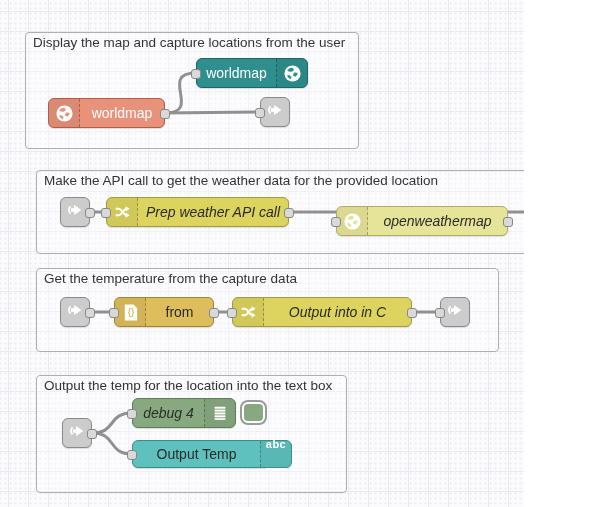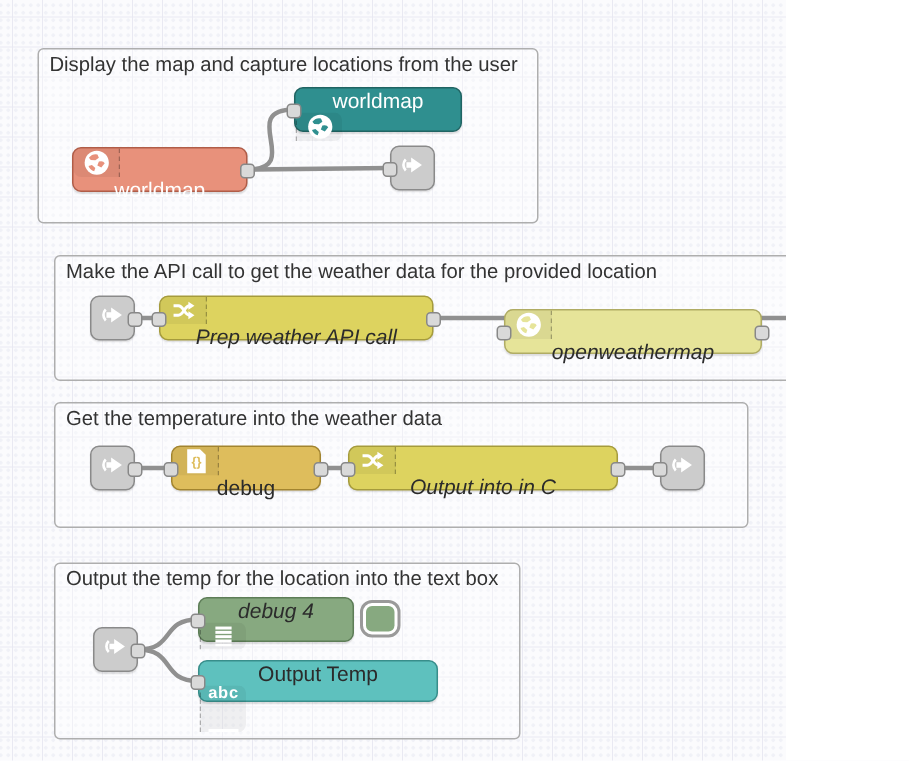--- a/index.html
+++ b/index.html
@@ -21,21 +21,20 @@
   .group-title{
     position:absolute;top:2px;left:7px;font-size:13.5px;color:#333;
     white-space:nowrap;
   }
   .wires{position:absolute;left:0;top:0;z-index:2;}
   .wires path{stroke:#909090;stroke-width:3;fill:none;stroke-linecap:round;}
   .node{
     position:absolute;height:30px;border:1px solid;border-radius:6px;
     z-index:3;display:flex;align-items:stretch;box-sizing:border-box;
     box-shadow:0 1px 1px rgba(0,0,0,0.12);
-    flex-direction:column;
   }
   .node .label{
     flex:1;display:flex;align-items:center;justify-content:center;
     font-size:14px;color:#2b2b2b;white-space:nowrap;padding:0 6px;
   }
   .node .label.light{color:#fff;}
   .node .label.italic{font-style:italic;}
   .icon-region{
     width:30px;display:flex;align-items:center;justify-content:center;
     background:rgba(0,0,0,0.05);flex:none;
@@ -74,21 +73,21 @@
 
 <div id="canvas">
 
   <div class="group" style="left:25px;top:32px;width:332px;height:115px;">
     <div class="group-title">Display the map and capture locations from the user</div>
   </div>
   <div class="group" style="left:36px;top:170px;width:552px;height:82px;">
     <div class="group-title">Make the API call to get the weather data for the provided location</div>
   </div>
   <div class="group" style="left:36px;top:268px;width:461px;height:82px;">
-    <div class="group-title">Get the temperature into the weather data</div>
+    <div class="group-title">Get the temperature from the capture data</div>
   </div>
   <div class="group" style="left:36px;top:375px;width:309px;height:116px;">
     <div class="group-title">Output the temp for the location into the text box</div>
   </div>
 
   <svg class="wires" width="606" height="507">
     <path d="M165,113 L260,112"></path>
     <path d="M165,113 C203,113 158,73 196,73"></path>
     <path d="M90,212 L106,212"></path>
     <path d="M289,212 L336,212"></path>
@@ -188,21 +187,21 @@
   </div>
 
   <div class="node n-json" style="left: 114px; top: 297px; width: 100px; background-color: rgb(222, 189, 92);">
     <span class="port in"></span>
     <div class="icon-region left" style="color: rgb(222, 189, 92);">
       <svg viewBox="0 0 20 20" width="19" height="19">
         <path fill="#fff" d="M4,1.5 h9 l4,4 v13 h-13 Z"></path>
         <text x="10.5" y="13" text-anchor="middle" font-size="9" font-weight="bold" fill="currentColor">{}</text>
       </svg>
     </div>
-    <div class="label">debug</div>
+    <div class="label">from</div>
     <span class="port out"></span>
   </div>
 
   <div class="node n-func" style="left: 232px; top: 297px; width: 180px; background-color: rgb(221, 211, 95);">
     <span class="port in"></span>
     <div class="icon-region left">
       <svg viewBox="0 0 20 20" width="18" height="18">
         <path d="M3,6.5 h3.5 c4,0 4.5,7 8.5,7" stroke="#fff" stroke-width="2.2" fill="none"></path>
         <path d="M3,13.5 h3.5 c4,0 4.5,-7 8.5,-7" stroke="#fff" stroke-width="2.2" fill="none"></path>
         <path fill="#fff" d="M14,3.5 L18.5,6.5 L14,9.5 Z M14,10.5 L18.5,13.5 L14,16.5 Z"></path>

